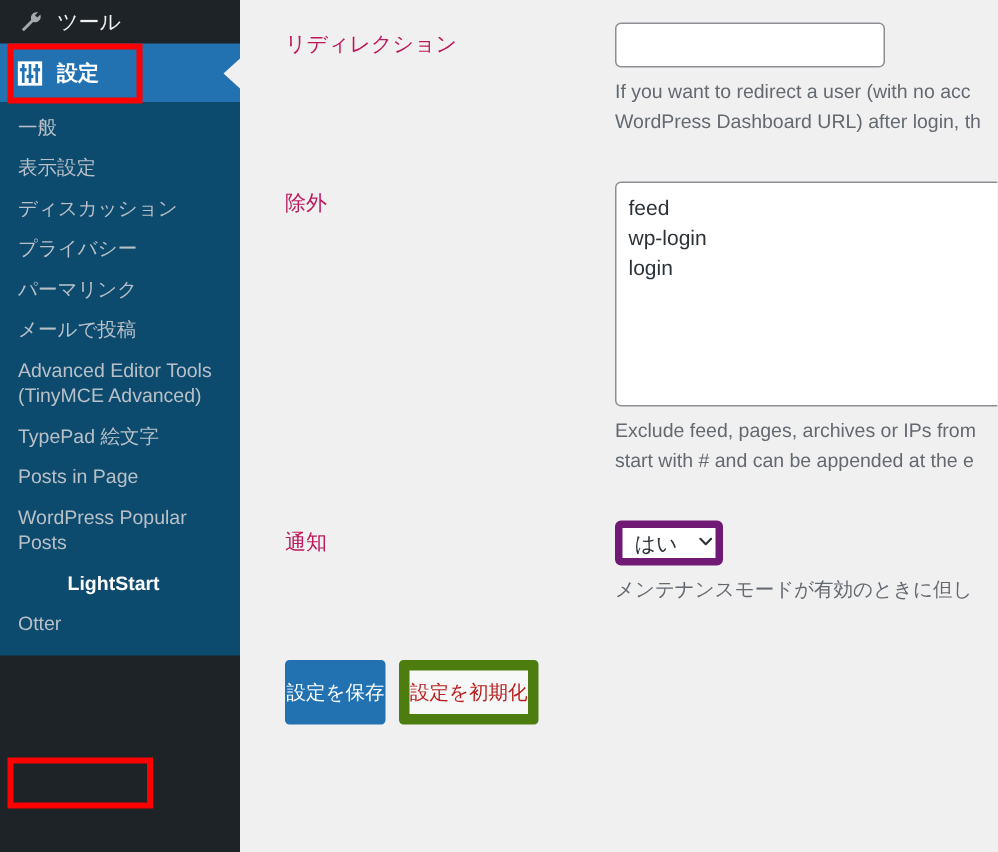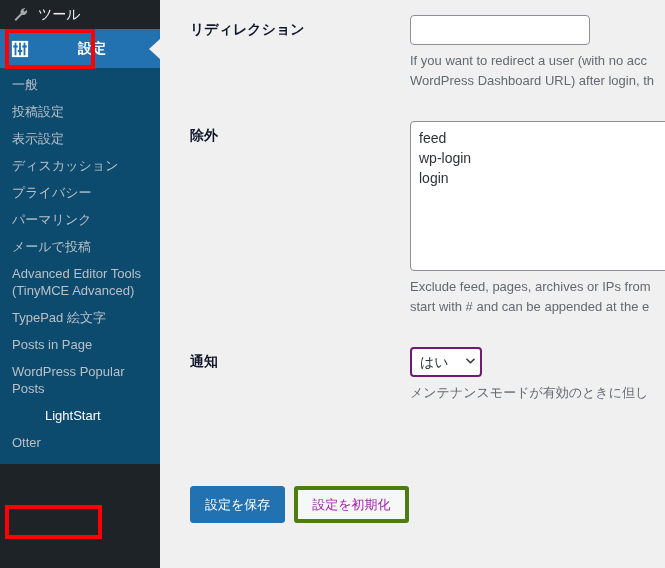--- a/index.html
+++ b/index.html
@@ -33,21 +33,20 @@
 
   .menu-current {
     position: relative;
     height: 39px;
     background: #2271b1;
     display: flex; align-items: center;
     padding-left: 10px;
     color: #fff;
     font-weight: 600;
     font-size: 14px;
-    gap: 40px;
   }
   .menu-current .ic { width: 20px; height: 20px; margin-right: 8px; display:flex; align-items:center; justify-content:center; }
   .menu-current .lbl { font-size: 14px; }
   
   .menu-current .notch {
     position: absolute; right: 0; top: 50%;
     margin-top: -10px;
     width: 0; height: 0;
     border-top: 10px solid transparent;
     border-bottom: 10px solid transparent;
@@ -56,21 +55,21 @@
 
   .submenu { padding: 3px 0 8px 0; background: #0c4a6e; }
   .submenu-item {
     display: block;
     padding: 5px 0 5px 12px;
     font-size: 13px;
     line-height: 17px;
     color: #b9c0c7;
     white-space: normal;
   }
-  .submenu-item.current { color: #fff; font-weight: 400; padding-left: 45px; }
+  .submenu-item.current { color: #fff; font-weight: 700; padding-left: 45px; }
 
   
   .annot {
     position: absolute;
     border: 4px solid #fe0000;
     pointer-events: none;
     z-index: 30;
   }
   #annot-settings { left: 5px; top: 29px; width: 90px; height: 40px; }
   #annot-lightstart { left: 5px; top: 505px; width: 97px; height: 34px; }
@@ -81,21 +80,21 @@
     flex: 1 1 auto;
     height: 568px;
     background: #f0f0f1;
     overflow: hidden;
   }
   .form-table { width: 840px; }
   .row { display: flex; }
   .th {
     width: 250px; flex: 0 0 250px;
     padding: 20px 10px 20px 30px;
-    font-size: 14px; font-weight: bold; color: #0f172a;
+    font-size: 14px; font-weight: normal; color: #be185d;
     line-height: 1.3;
   }
   .td {
     flex: 1 1 auto;
     padding: 15px 10px 15px 0;
   }
 
   .cut-top {
     font-size: 13px;
     color: #50575e;
@@ -141,53 +140,52 @@
     white-space: nowrap;
   }
   .select-wrap {
     position: relative;
     display: inline-block;
   }
   select.sel {
     -webkit-appearance: none; appearance: none;
     width: 72px; height: 30px;
     padding: 0 24px 0 8px;
-    border: 2px solid #701a75;
+    border: 5px solid #701a75;
     border-radius: 4px;
     background: #fff;
     font-family: inherit;
     font-size: 14px;
     color: #2c3338;
   }
   .select-wrap .chev {
     position: absolute; right: 7px; top: 11px;
     width: 9px; height: 6px;
     pointer-events: none;
   }
   .select-wrap .chev svg { display: block; }
 
   .buttons { padding: 22px 0 0 30px; display: flex; gap: 9px; }
   .btn {
     font-family: inherit;
     font-size: 13px;
     line-height: 1;
-    padding: 8px 14px;
+    padding: 8px 0;
     border-radius: 3px;
     cursor: pointer;
-    margin-top: 46px;
   }
   .btn-primary {
     background: #2271b1;
     border: 1px solid #2271b1;
     color: #fff;
   }
   .btn-secondary {
     background: #f6f7f7;
-    border: 4px solid #4d7c0f;
-    color: #a21caf;
+    border: 7px solid #4d7c0f;
+    color: #b91c1c;
   }
 </style>
 </head>
 <body>
 
 <div class="screen">
 
   <div class="sidebar">
 
     <div class="menu-top">
@@ -210,21 +208,20 @@
           <rect x="14" y="3" width="2" height="14" fill="#2271b1"></rect>
           <rect x="12.5" y="6" width="5" height="2.4" fill="#2271b1"></rect>
         </svg>
       </span>
       <span class="lbl">設定</span>
       <span class="notch"></span>
     </div>
 
     <div class="submenu">
       <a class="submenu-item">一般</a>
-      <a class="submenu-item">投稿設定</a>
       <a class="submenu-item">表示設定</a>
       <a class="submenu-item">ディスカッション</a>
       <a class="submenu-item">プライバシー</a>
       <a class="submenu-item">パーマリンク</a>
       <a class="submenu-item">メールで投稿</a>
       <a class="submenu-item">Advanced Editor Tools (TinyMCE Advanced)</a>
       <a class="submenu-item">TypePad 絵文字</a>
       <a class="submenu-item">Posts in Page</a>
       <a class="submenu-item">WordPress Popular Posts</a>
       <a class="submenu-item current">LightStart</a>

